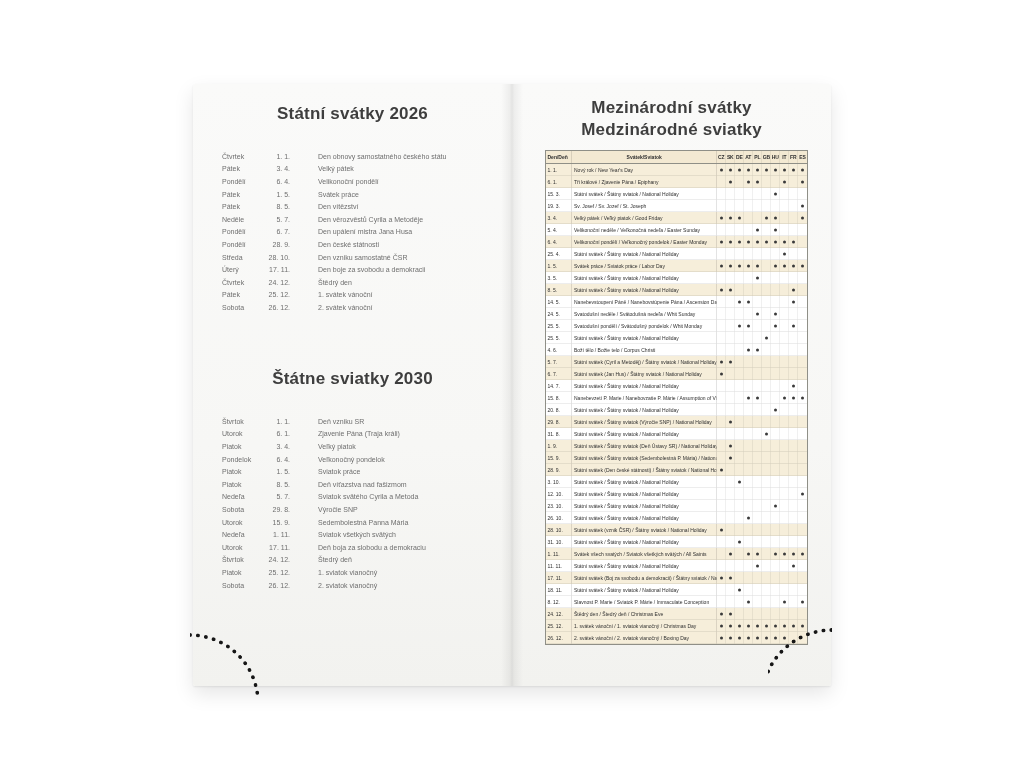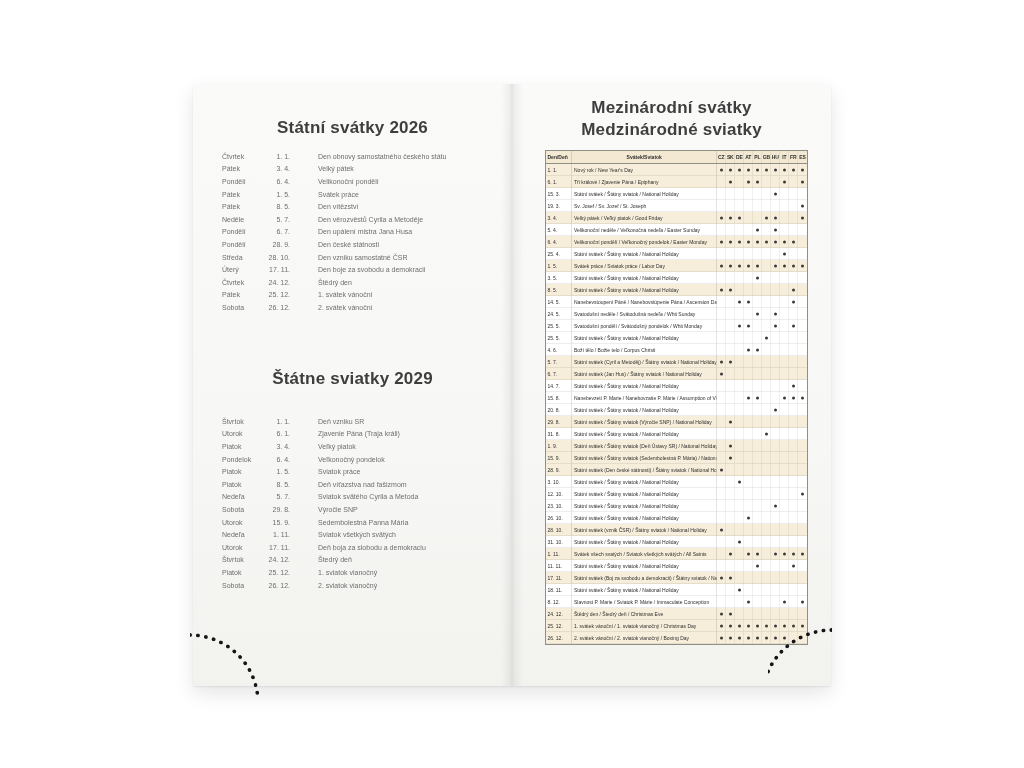--- a/index.html
+++ b/index.html
@@ -14,21 +14,21 @@
             border-radius:2px; }
   .gutter { position:absolute; left:50%; top:0; width:22px; height:100%;
             transform:translateX(-50%);
             background:linear-gradient(to right, rgba(0,0,0,0) 0%, rgba(0,0,0,.05) 40%,
                         rgba(0,0,0,.09) 50%, rgba(0,0,0,.05) 60%, rgba(0,0,0,0) 100%); }
   .page { position:absolute; top:0; width:319px; height:602px; }
   .page.left { left:0; } .page.right { left:319px; }
 
   .page-title { position:absolute; width:100%; text-align:center; font-weight:bold;
                 font-size:17px; color:#3e3e3e; letter-spacing:.2px; }
-  .t1 { top:34px;text-align:center; } .t2 { top:285px; }
+  .t1 { top:20px;text-align:center; } .t2 { top:285px; }
   .r1 { top:14px; } .r2 { top:36px; }
 
   
   .hlist { position:absolute; left:0; width:100%; font-size:7px; color:#6e6e6e; }
   .hlist.czech { top:66px; } .hlist.slovak { top:331px; }
   .hrow { height:12.6px; display:flex; align-items:center; padding-left:29px; }
   .hrow .day  { width:40px; }
   .hrow .date { width:28px; text-align:right; }
   .hrow .name { margin-left:28px; white-space:nowrap; }
 
@@ -127,21 +127,21 @@
             <span class="day">Pátek</span>
             <span class="date">25. 12.</span>
             <span class="name">1. svátek vánoční</span>
           </div>
           <div class="hrow">
             <span class="day">Sobota</span>
             <span class="date">26. 12.</span>
             <span class="name">2. svátek vánoční</span>
           </div>
         </div>
-      <div class="page-title t2">Štátne sviatky 2029</div>
+      <div class="page-title t2">Štátne sviatky 2030</div>
       <div class="hlist slovak">
           <div class="hrow">
             <span class="day">Štvrtok</span>
             <span class="date">1. 1.</span>
             <span class="name">Deň vzniku SR</span>
           </div>
           <div class="hrow">
             <span class="day">Utorok</span>
             <span class="date">6. 1.</span>
             <span class="name">Zjavenie Pána (Traja králi)</span>

